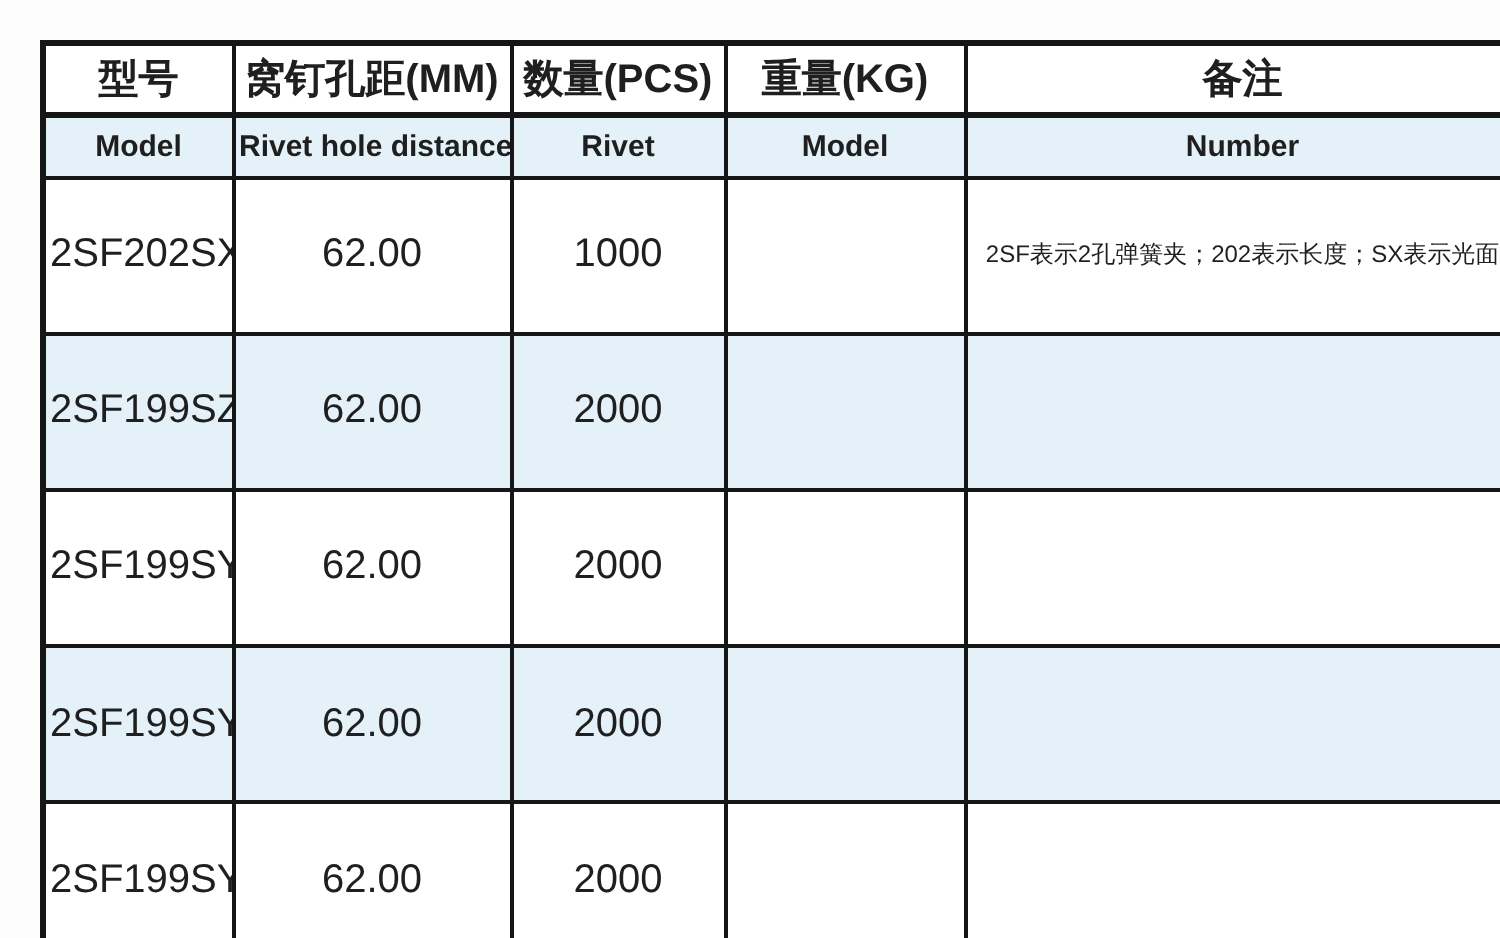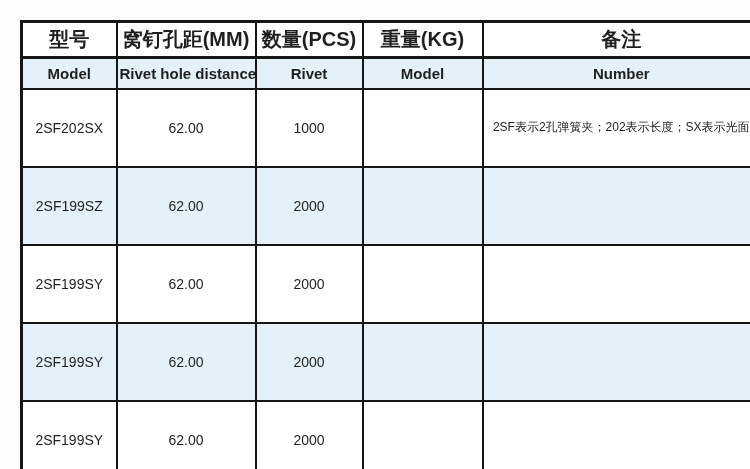--- a/index.html
+++ b/index.html
@@ -46,21 +46,21 @@
     border-bottom-width: 3px;
   }
   tr.hdr-en { height: 31px; }
   tr.hdr-en th {
     font-size: 15px;
     font-weight: bold;
     background: #e4f1f9;
   }
   tbody tr { height: 43px; background: #ffffff; }
   tbody tr.alt { background: #e4f1f9; }
-  tbody td { font-size: 14px; }
+  tbody td { font-size: 20px; }
   tbody td.remark { font-size: 12px; }
 </style>
 </head>
 <body>
 
 <div class="page">
   <table class="spec">
     <colgroup>
       <col class="c-model">
       <col class="c-dist">

